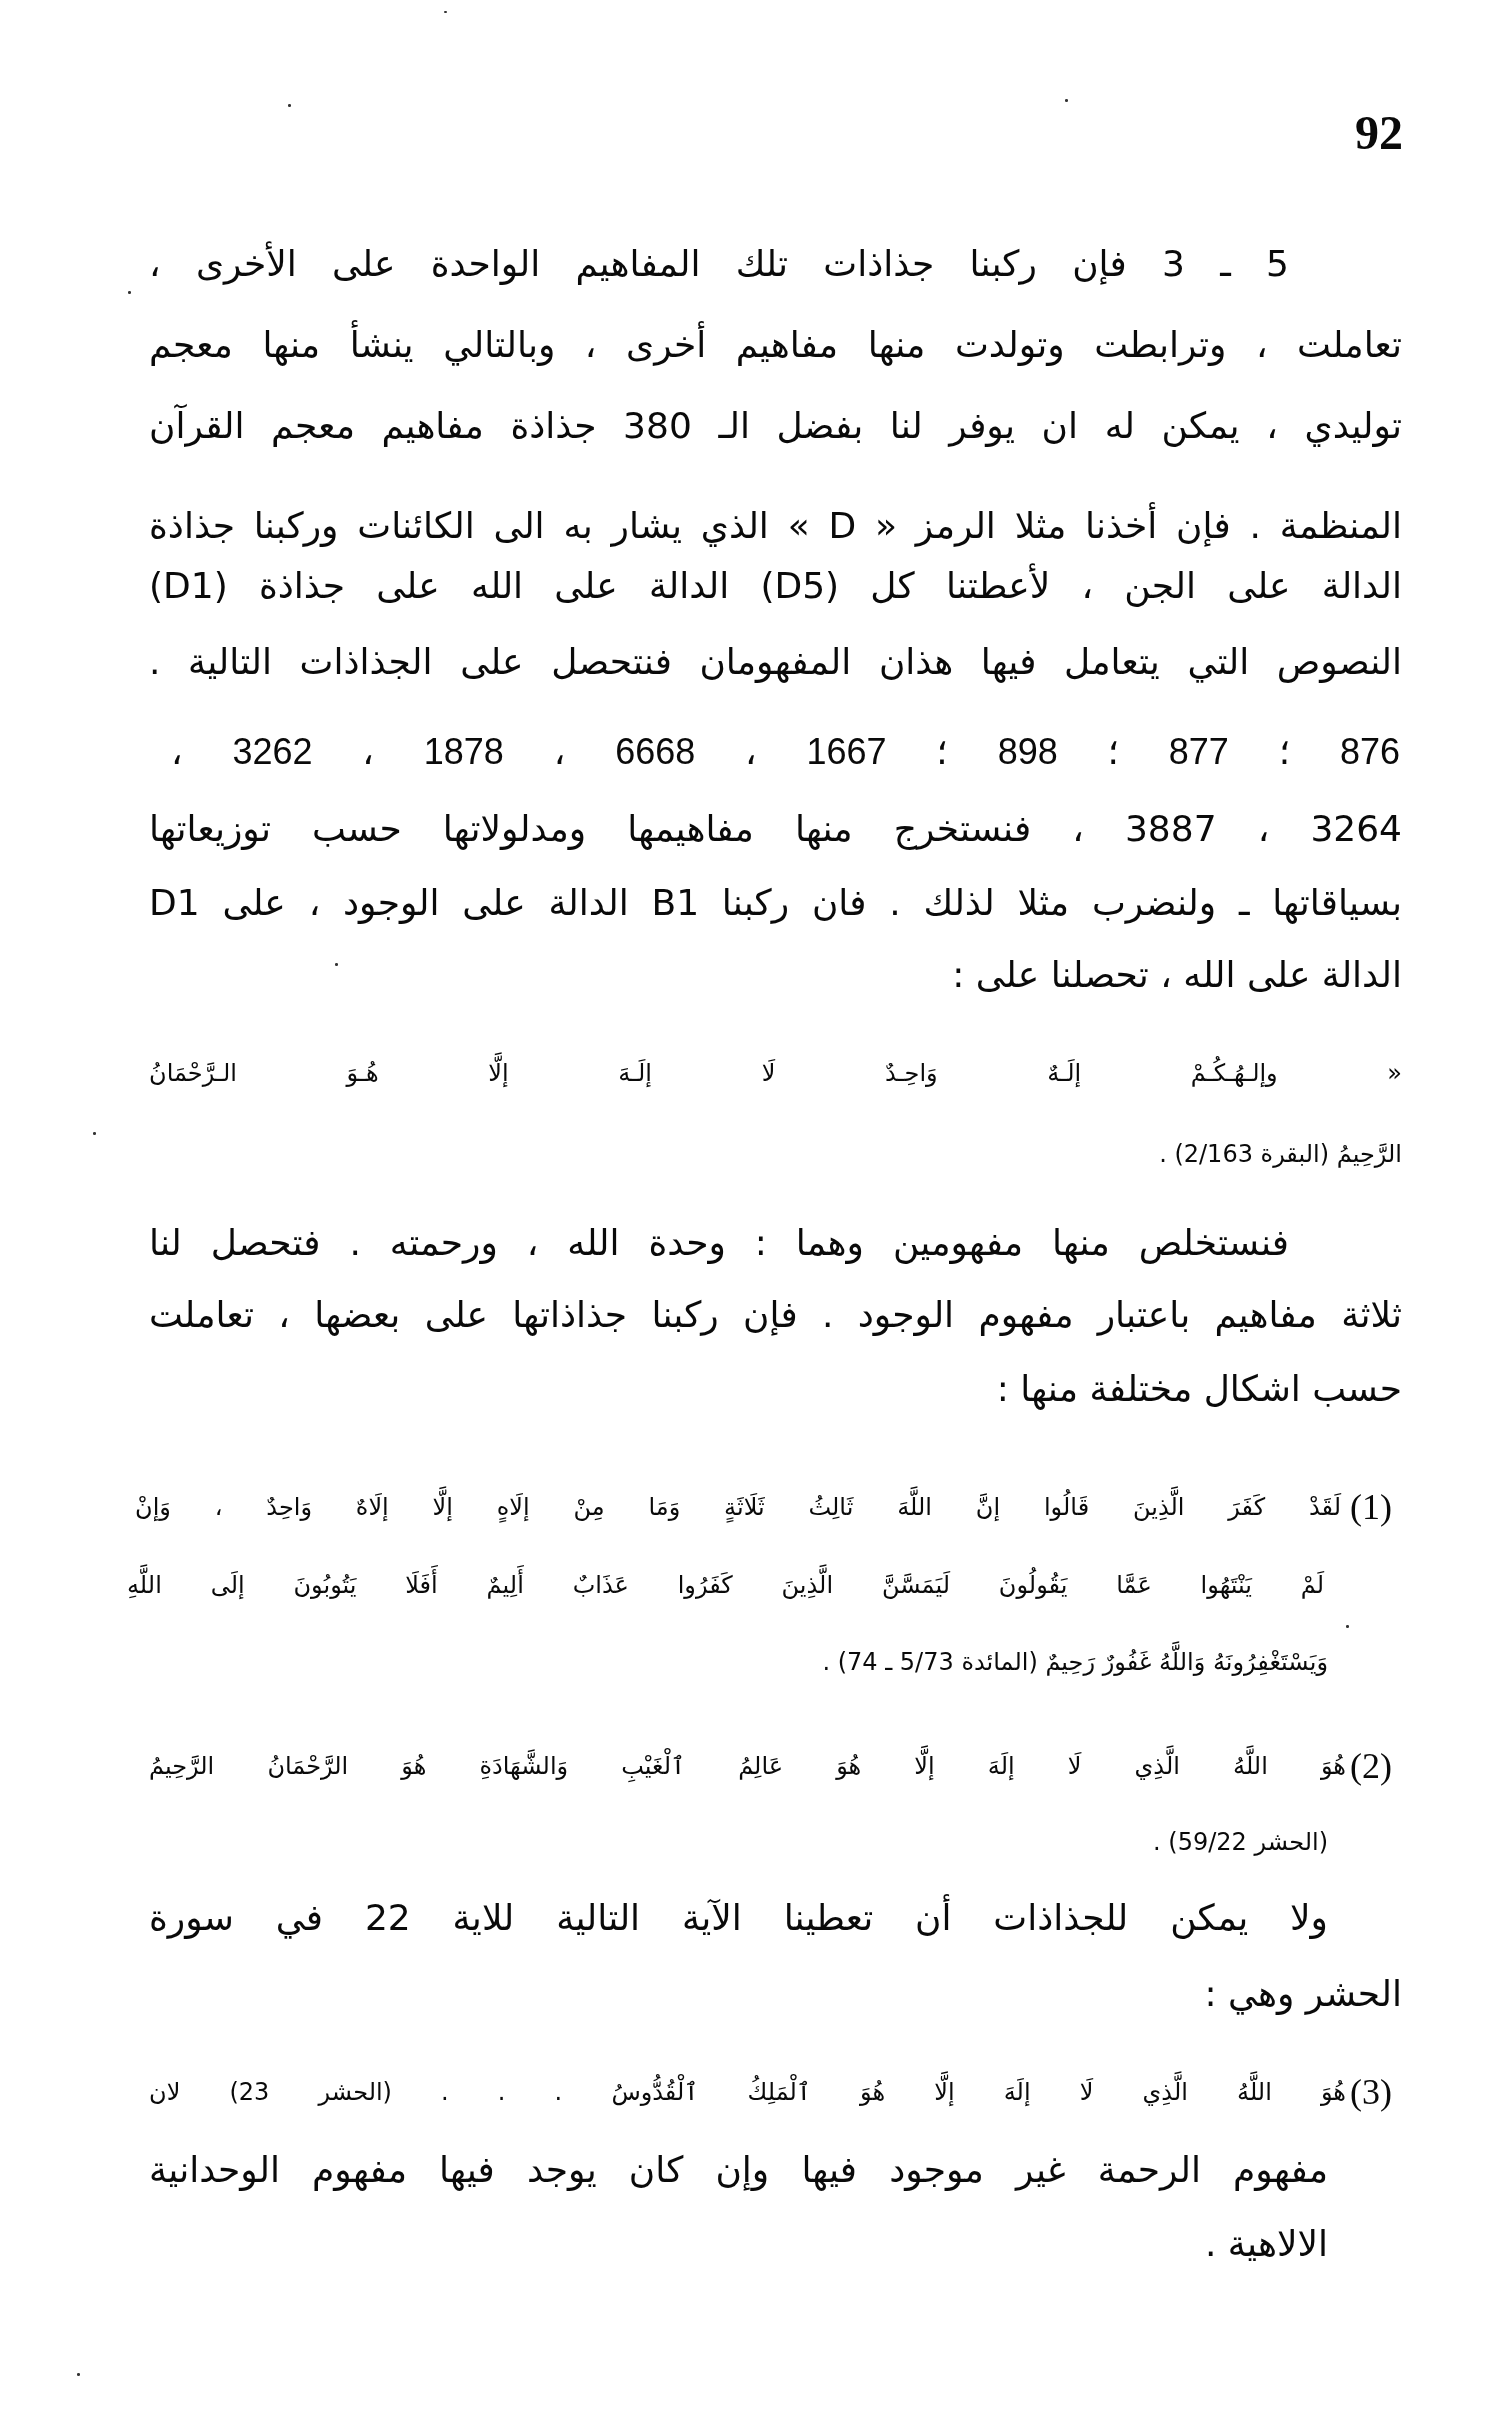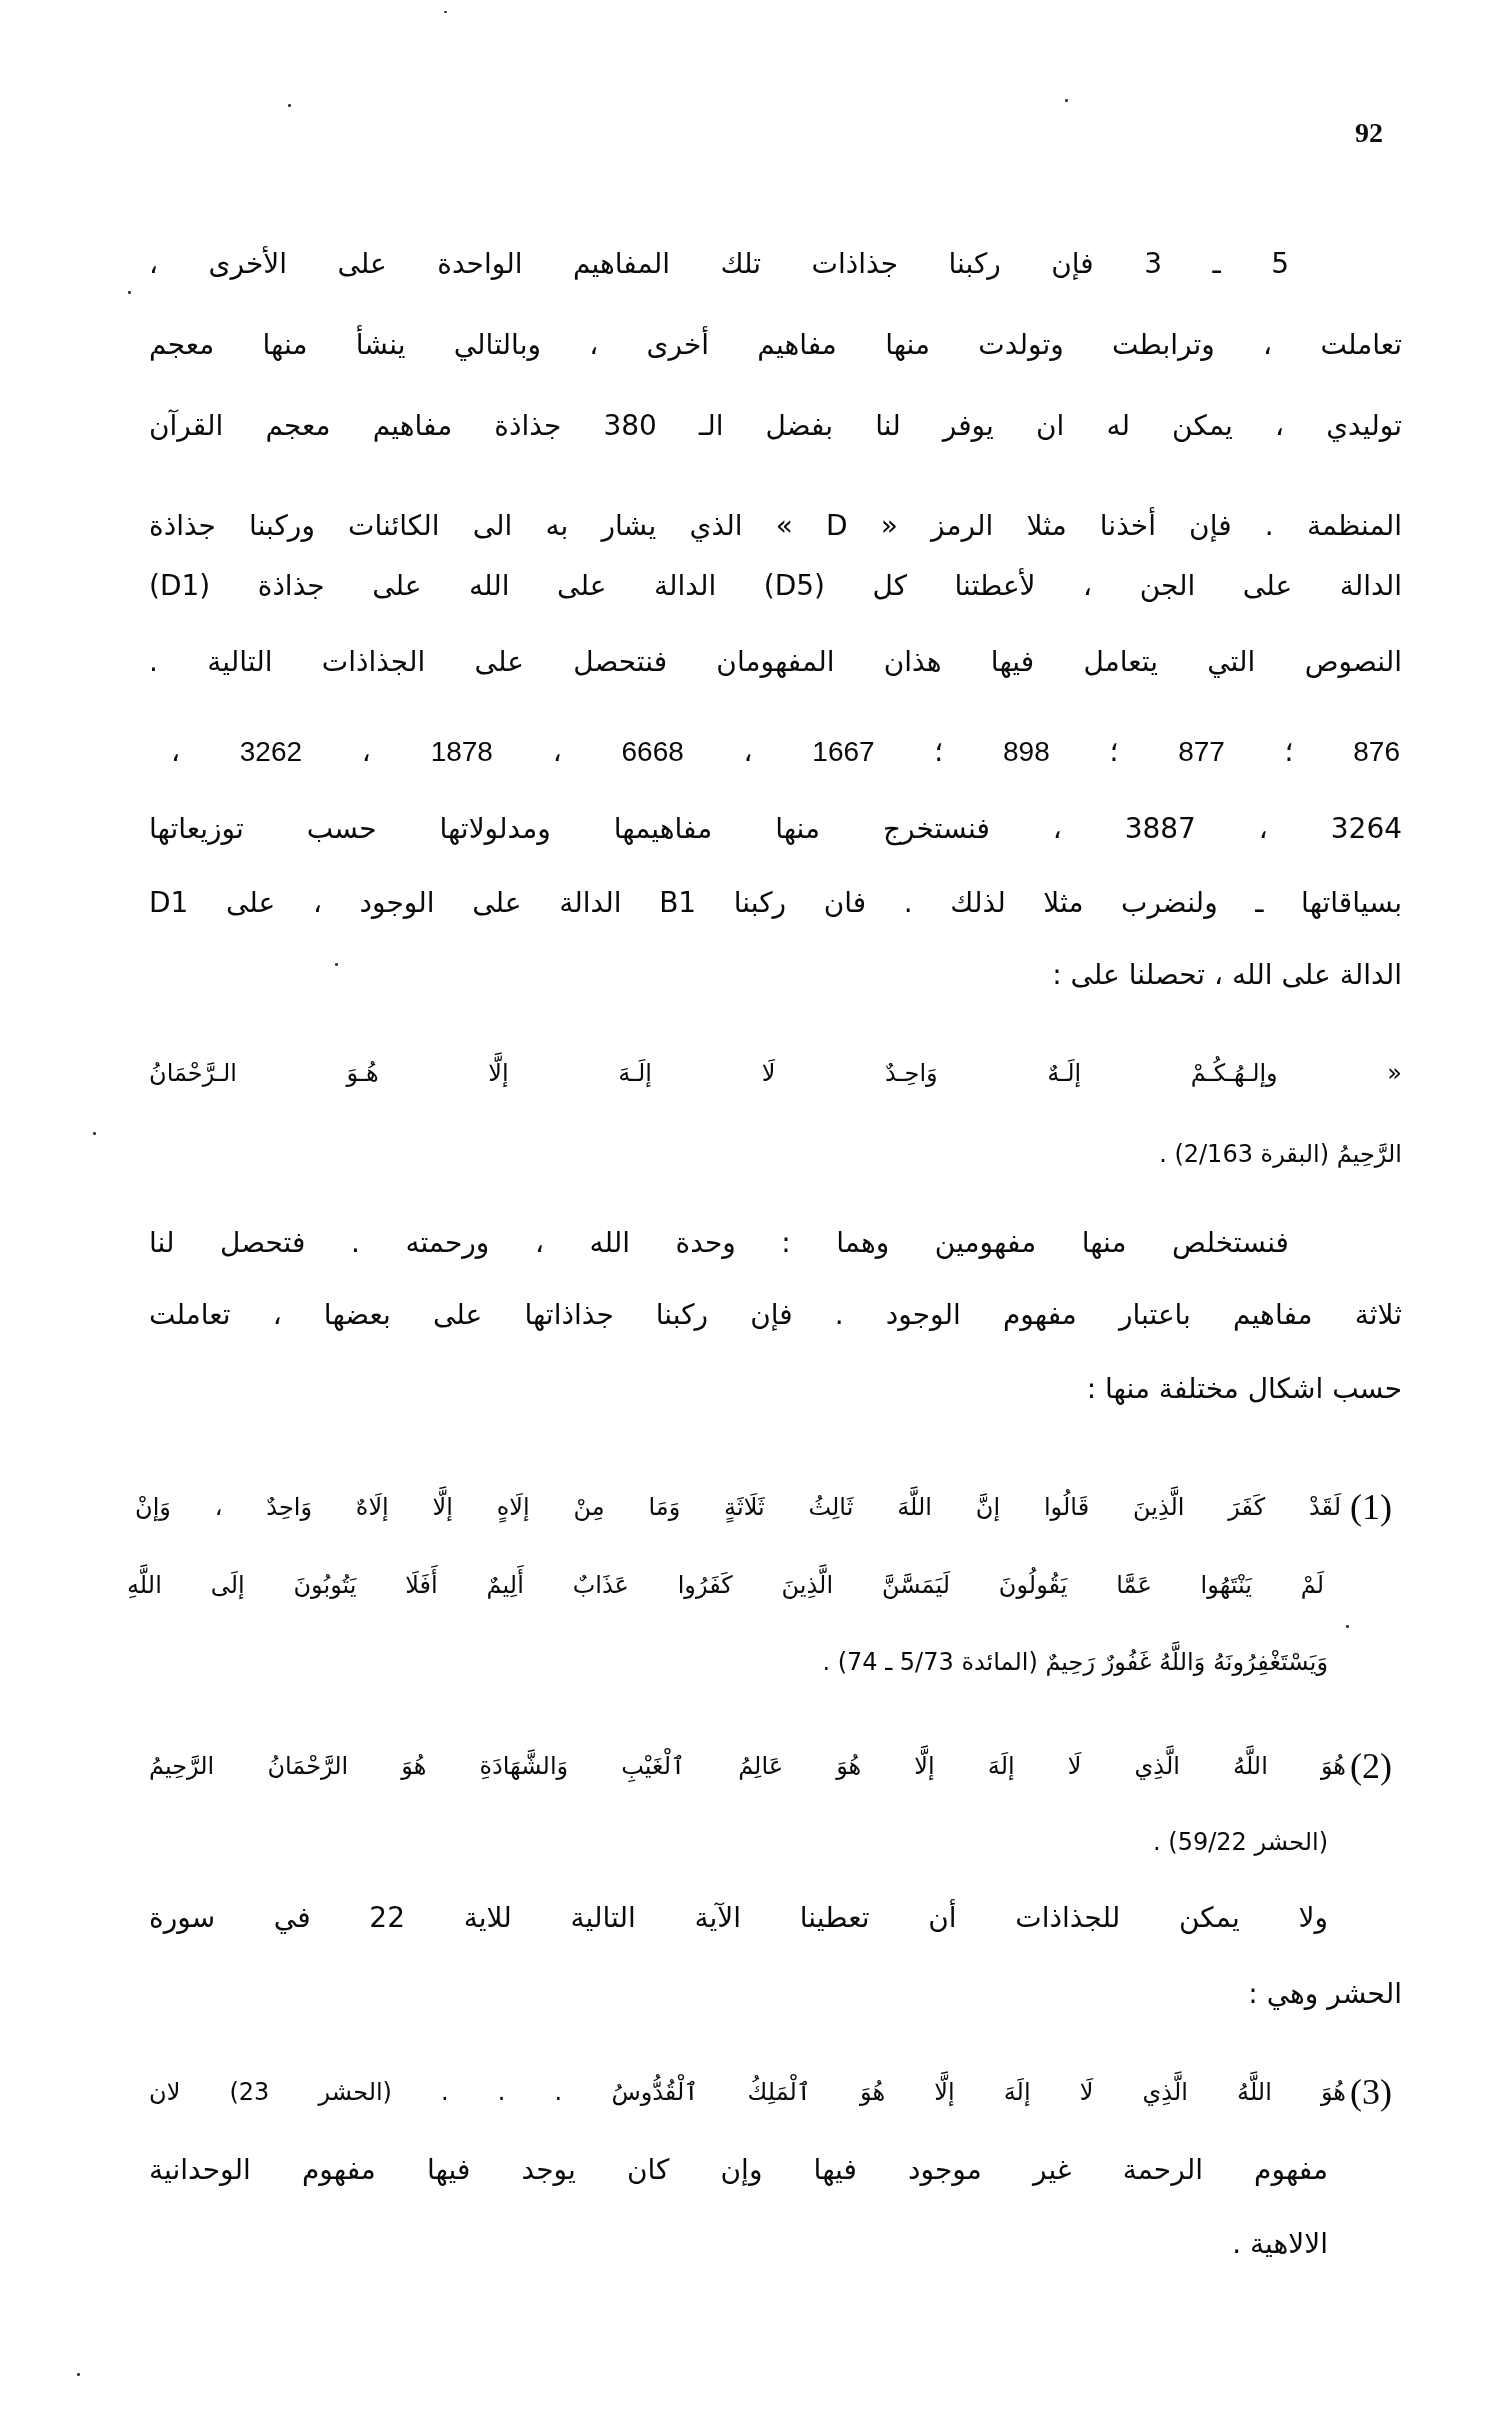--- a/index.html
+++ b/index.html
@@ -27,40 +27,40 @@
     top: 106px;
     left: 0;
     width: 1505px;
     height: 54px;
   }
   .page-number {
     position: absolute;
     left: 1355px;
     top: 0;
     font-family: "Liberation Serif", serif;
-    font-size: 28px;
+    font-size: 48px;
     font-weight: bold;
     line-height: 54px;
   }
   .running-head {
     position: absolute;
     left: 594px;
     width: 342px;
     top: 0;
     text-align: center;
     direction: rtl;
     font-size: 29px;
     font-weight: bold;
     line-height: 54px;
   }
   .line {
     position: absolute;
     direction: rtl;
     unicode-bidi: plaintext;
-    font-size: 28px;
+    font-size: 36px;
     line-height: 63px;
     height: 63px;
     white-space: nowrap;
     text-align: justify;
     text-align-last: justify;
     overflow: visible;
   }
   .full { left: 149px; width: 1253px; }
   .indent { left: 149px; width: 1140px; }
   .hang { left: 149px; width: 1179px; }

